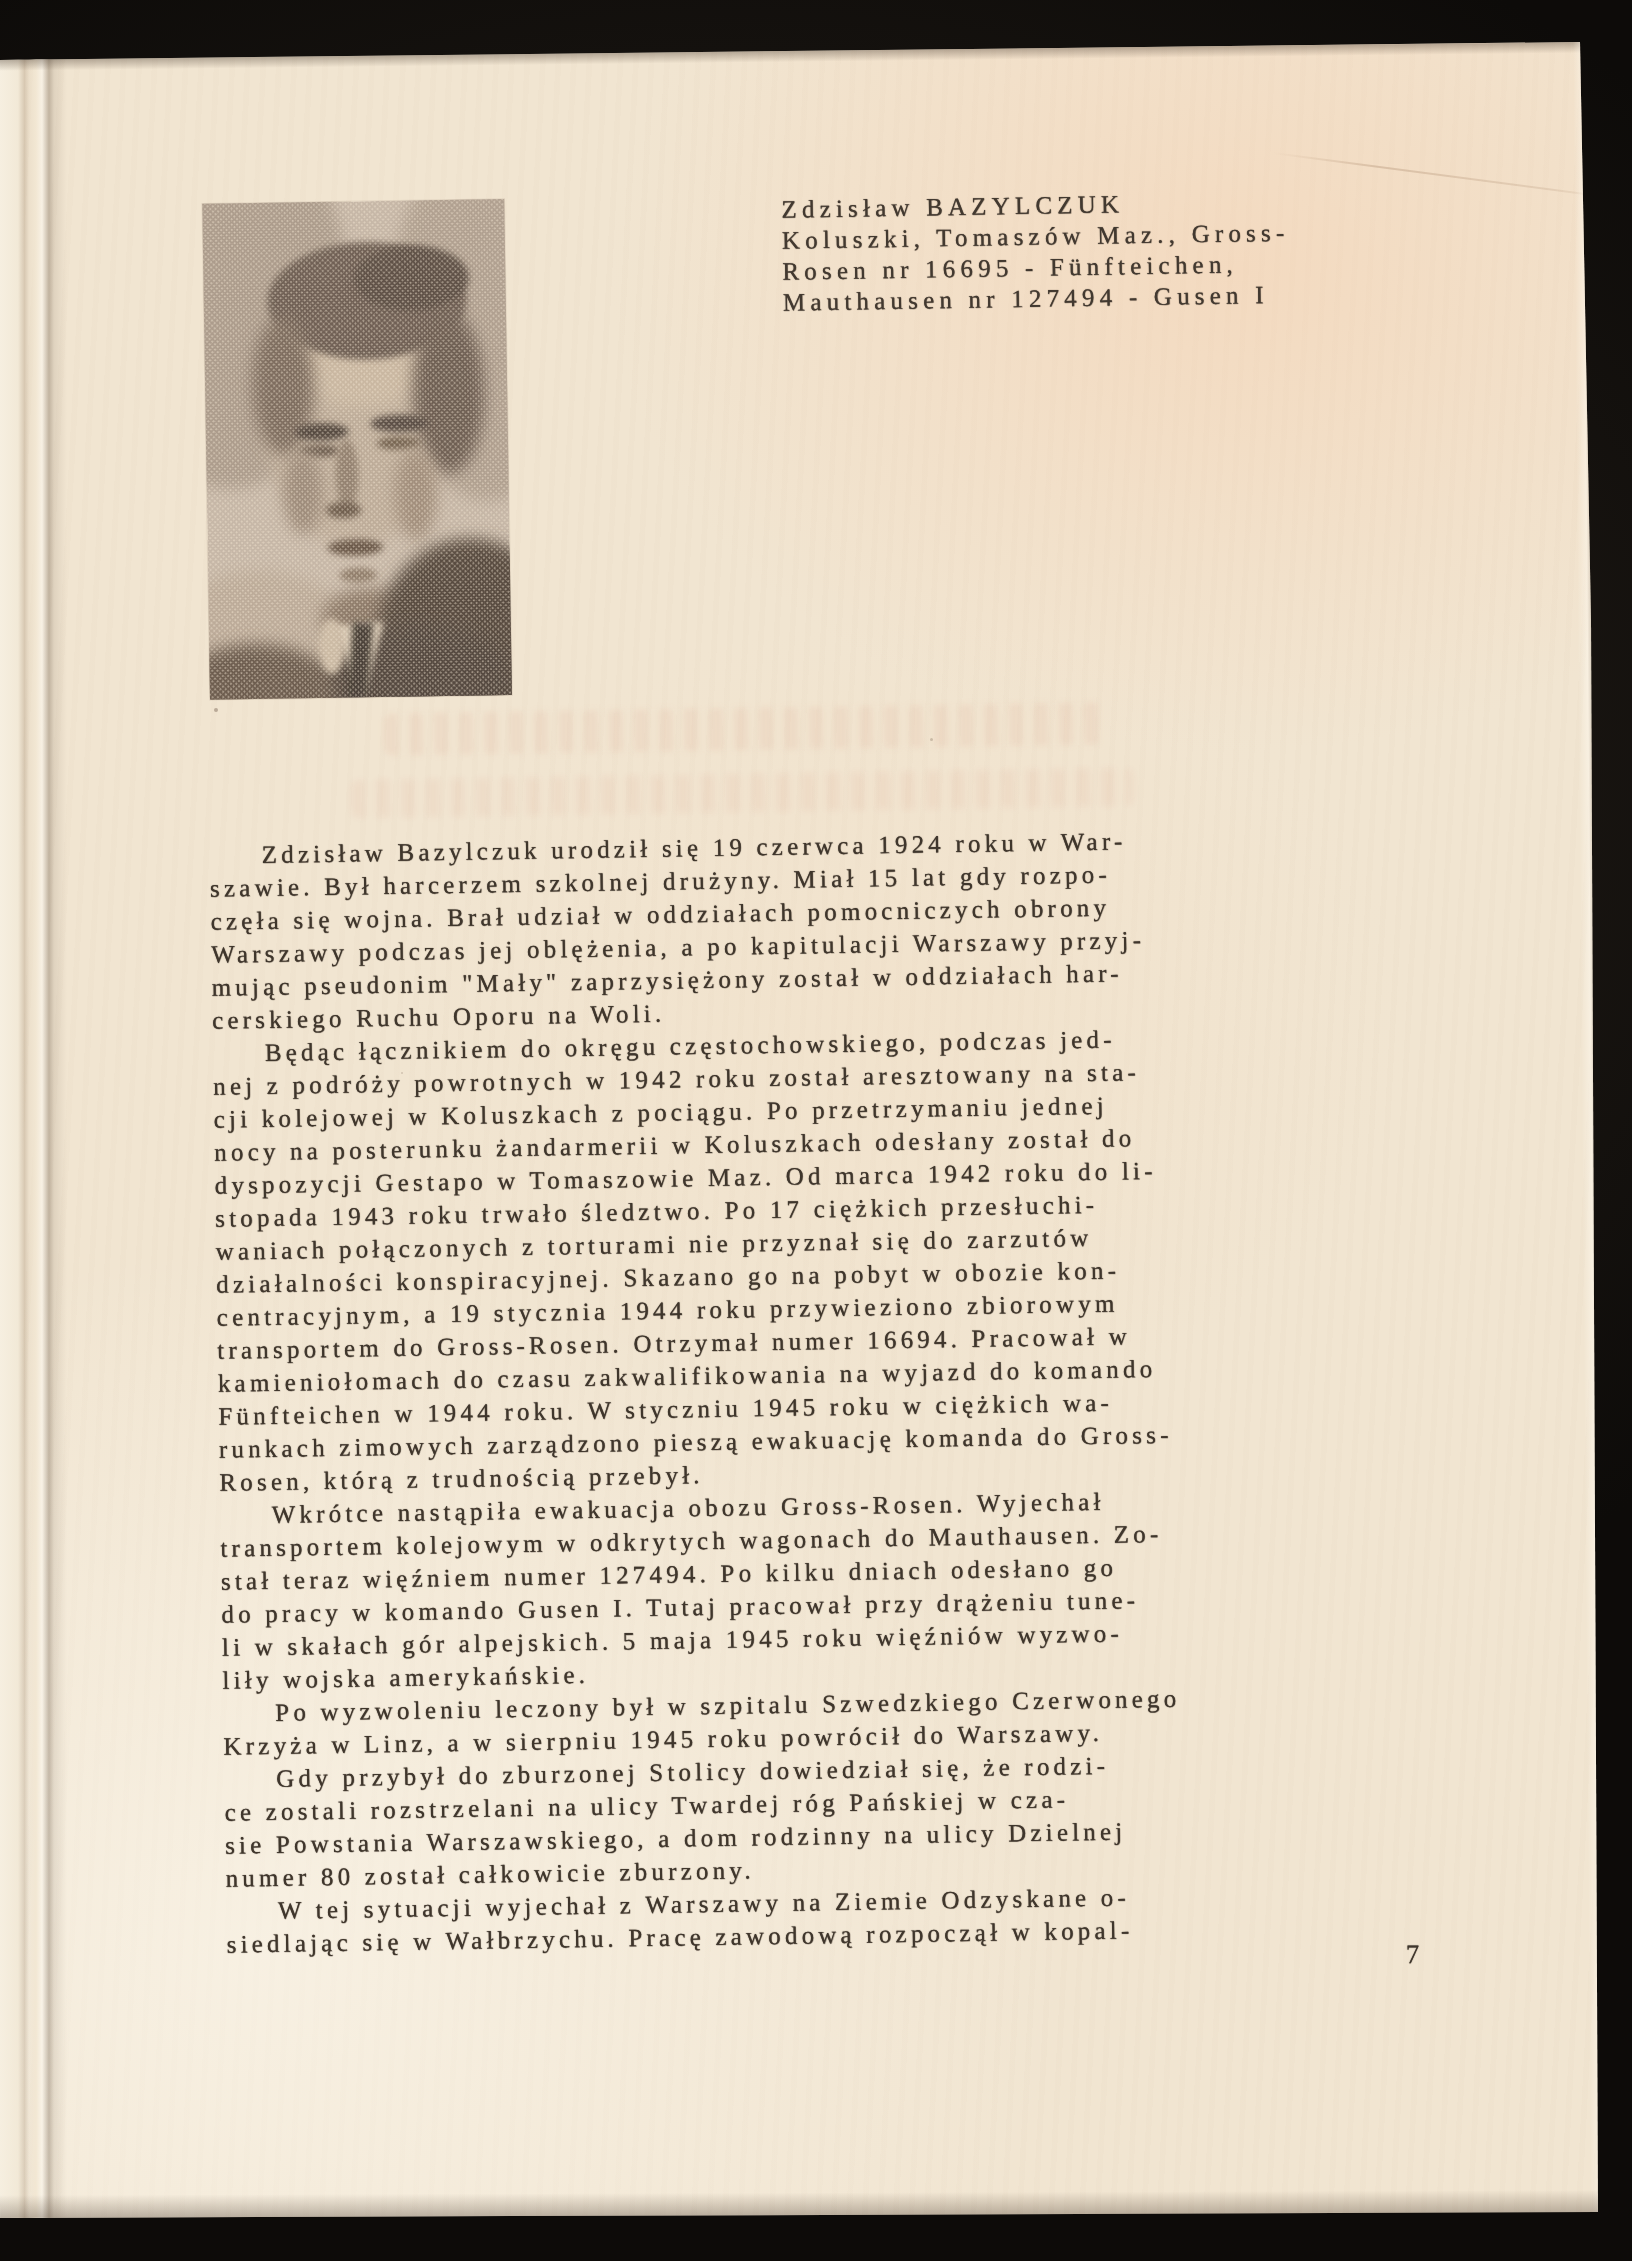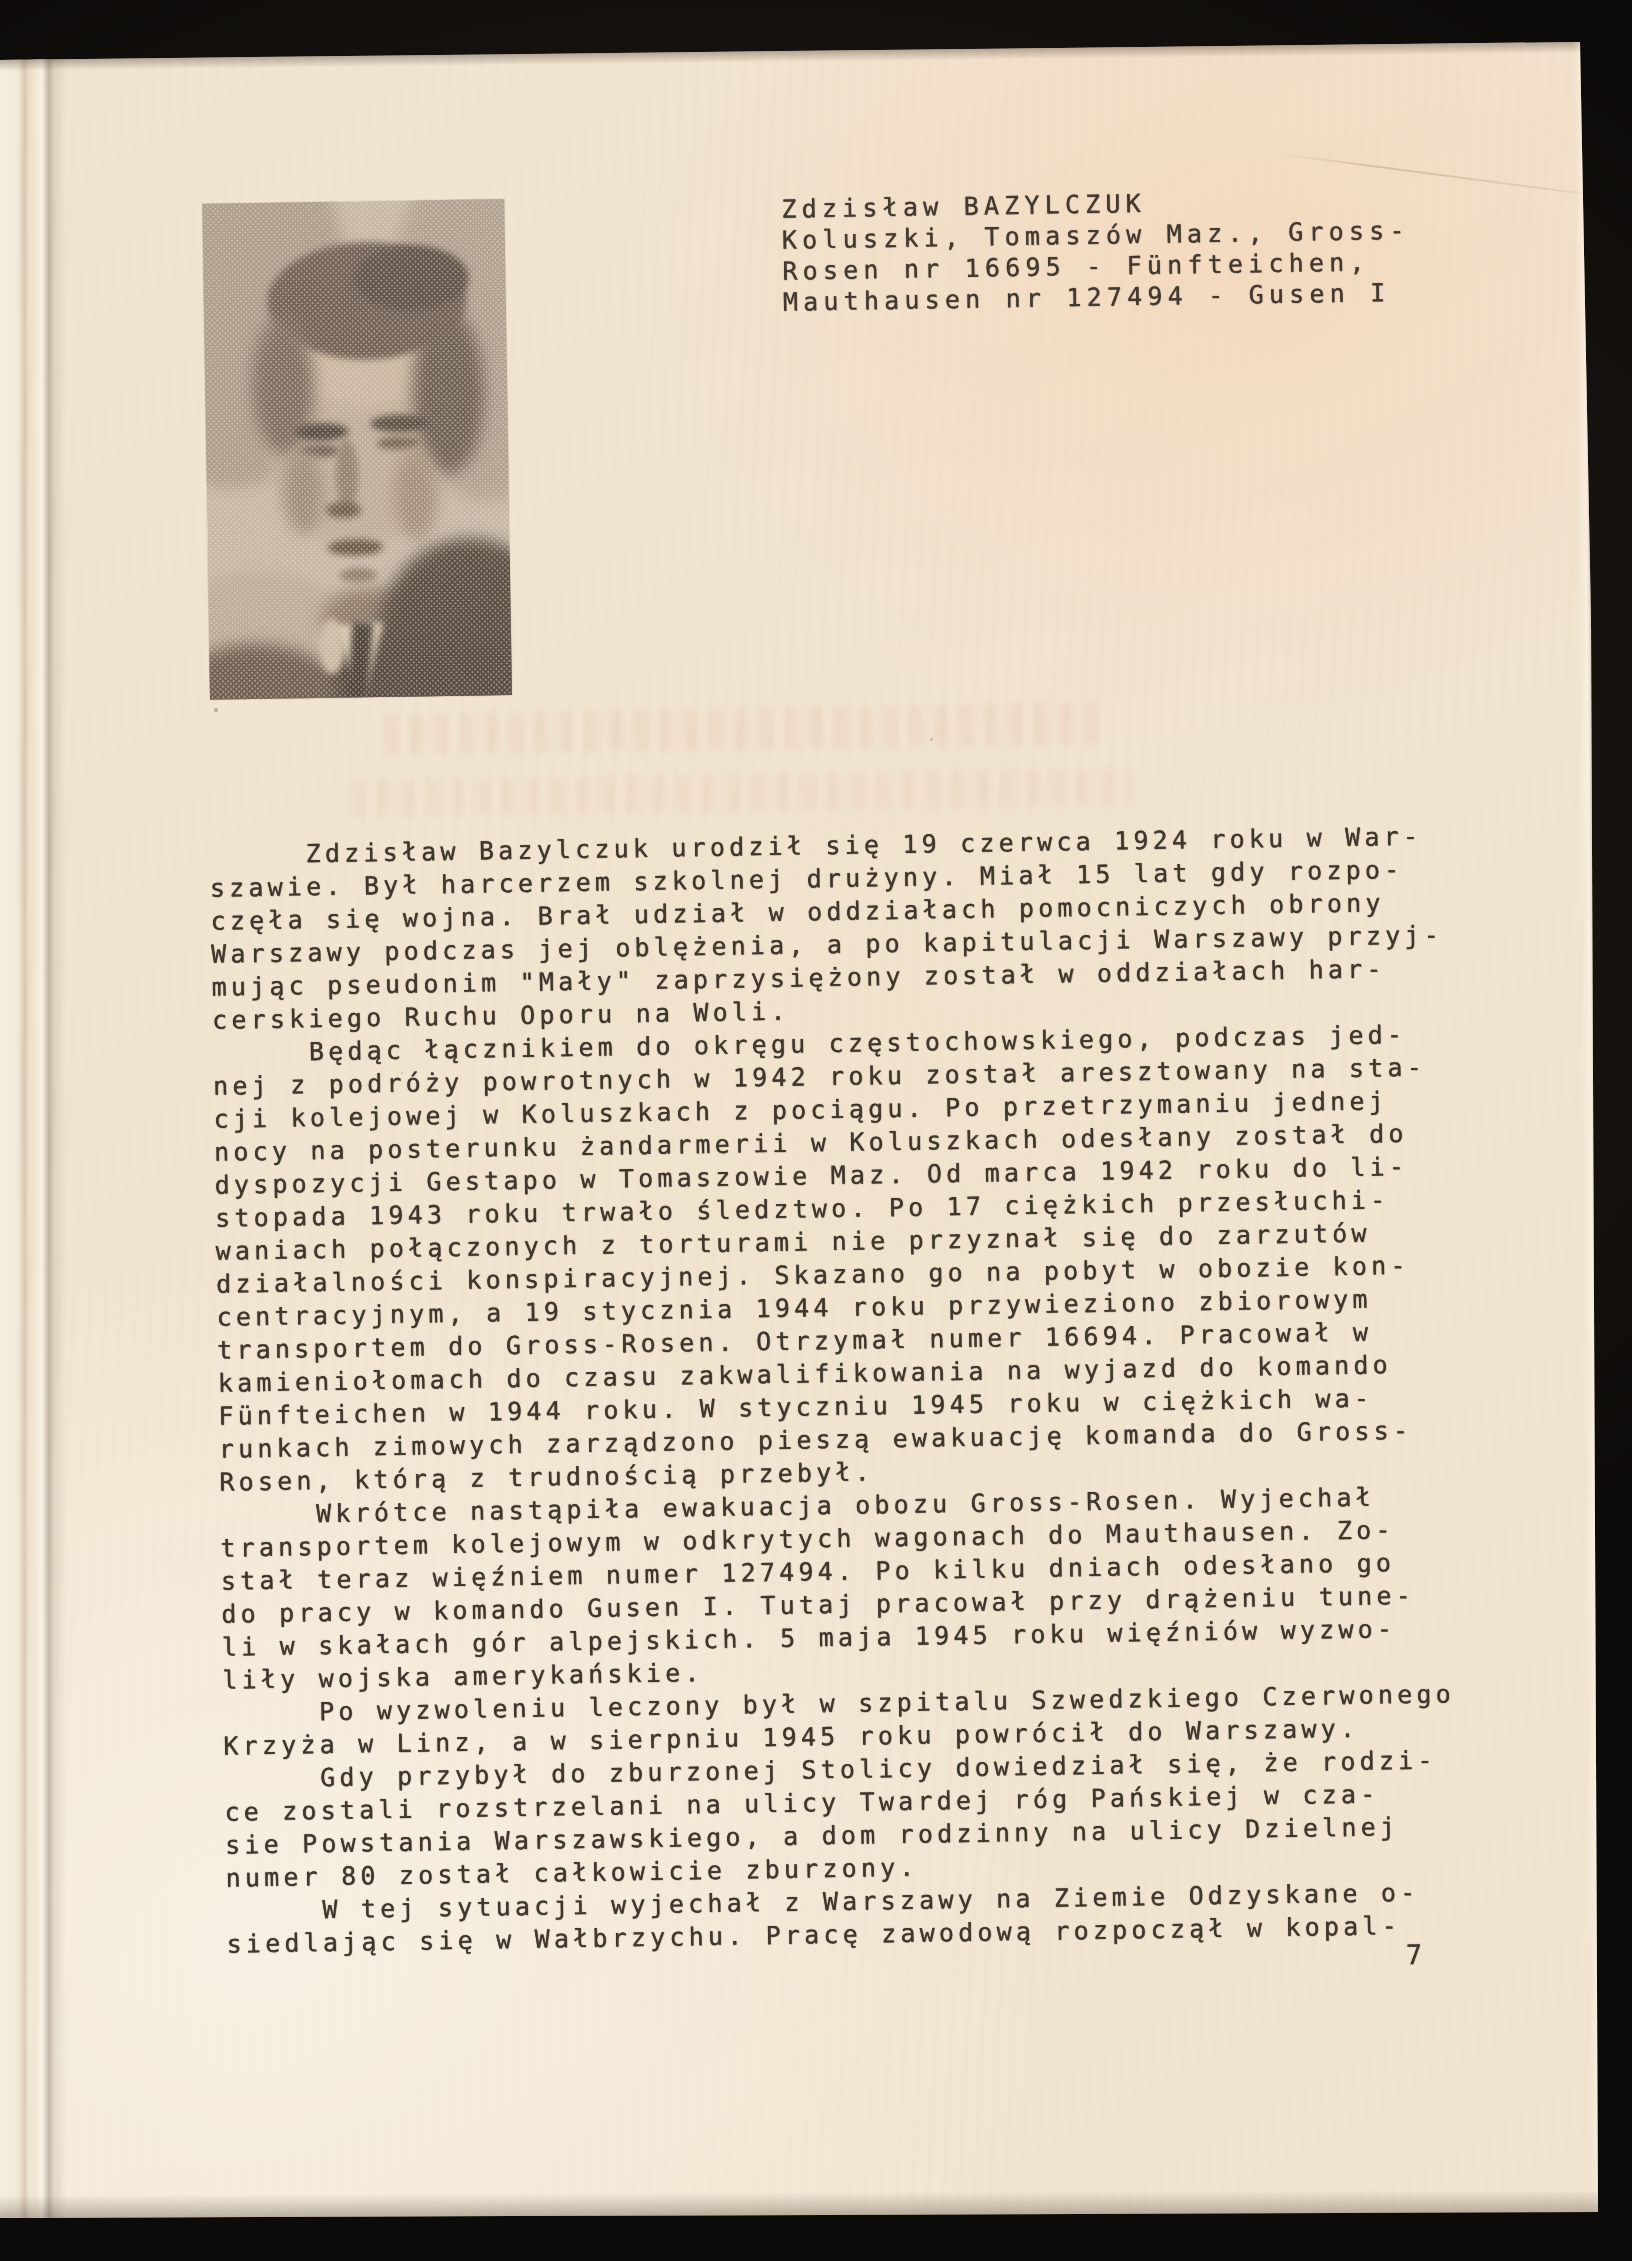--- a/index.html
+++ b/index.html
@@ -16,20 +16,21 @@
   
   .page{
     position:absolute;inset:0;
     clip-path:polygon(0px 60px, 1580px 42px, 1591px 620px, 1598px 2212px, 0px 2218px);
     background:
       radial-gradient(1020px 775px at 76% 12%, rgba(246,206,173,.48), rgba(246,206,173,0) 62%),
       radial-gradient(1224px 1061px at 16% 86%, rgba(252,248,238,.6), rgba(252,248,238,0) 66%),
       radial-gradient(734px 571px at 55% 45%, rgba(242,222,196,.35), rgba(242,222,196,0) 70%),
       repeating-linear-gradient(93deg, rgba(168,138,108,.025) 0 5.7px, rgba(255,255,255,0) 5.7px 15.5px),
       linear-gradient(#f1e5d1,#f1e5d1);
+    font-family: Liberation Serif, serif;
   }
   
   .page-curl{
     position:absolute;left:0;top:42px;width:67px;height:2176px;
     background:linear-gradient(to right,
       #f6efe0 0px,#f2e9d7 18px,
       rgba(150,126,98,.28) 24.5px, rgba(150,126,98,.05) 29px,
       #f2e7d3 36px,
       rgba(250,245,235,.75) 42px,
       rgba(94,76,58,.32) 49px, rgba(94,76,58,.12) 54px,

